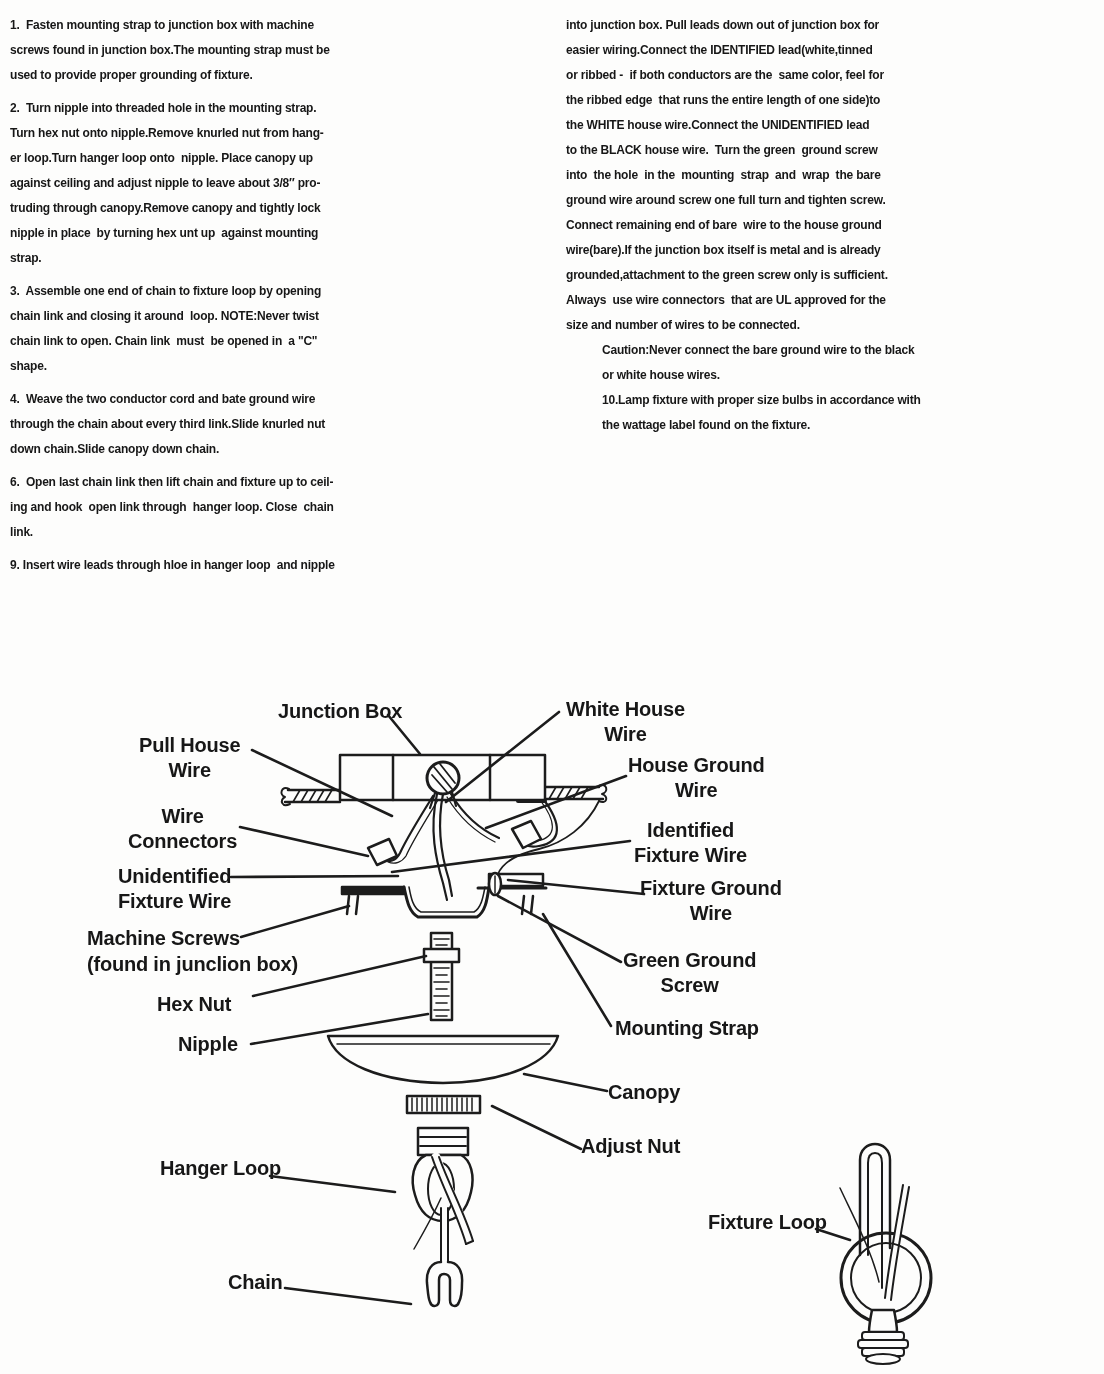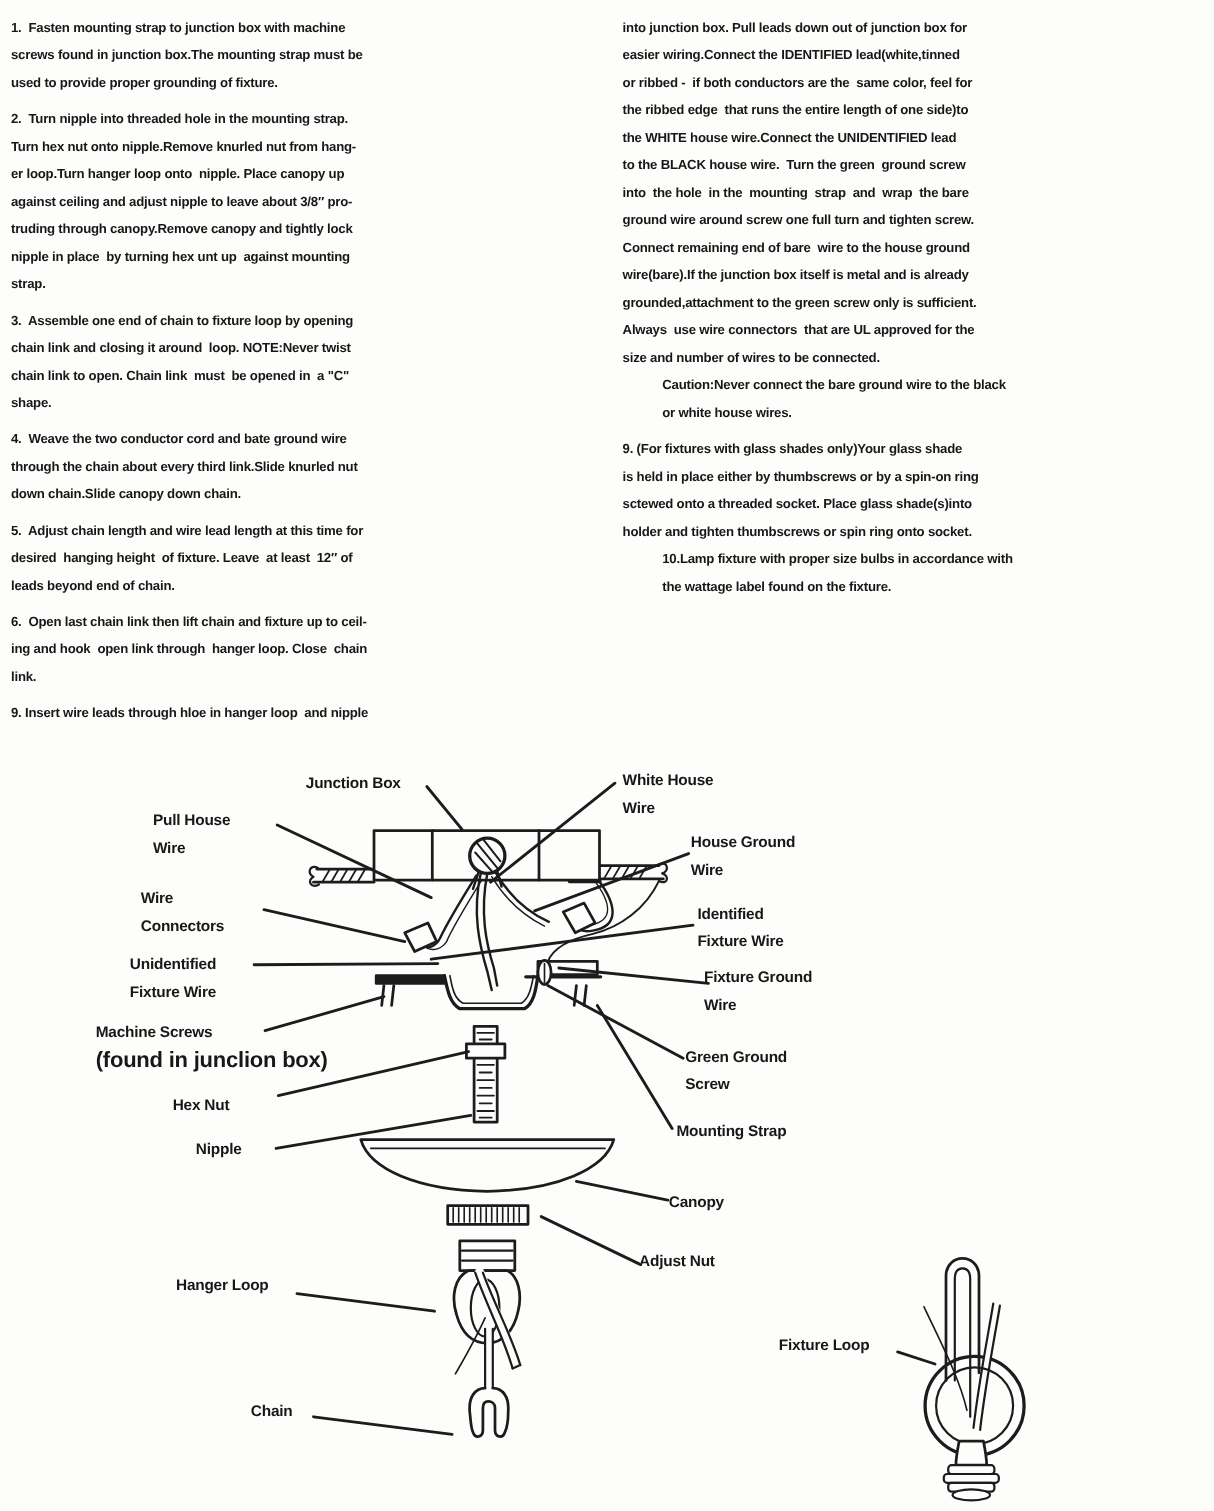--- a/index.html
+++ b/index.html
@@ -6,21 +6,21 @@
   body{
     width:1104px;height:1374px;position:relative;background:#fdfdfc;color:#171717;
     font-family:"Liberation Sans","DejaVu Sans",sans-serif;overflow:hidden;
   }
   .col{position:absolute;top:13px;font-size:12px;font-weight:600;line-height:25px;letter-spacing:-0.2px;}
   .col p{margin:8px 0 0;white-space:pre-wrap;}
   .col p:first-child{margin-top:0;}
   .col p.nogap{margin-top:0;margin-left:36px;}
   .col-left{left:10px;width:548px;}
   .col-right{left:566px;width:535px;}
-  .dlabel{position:absolute;font-size:14px;font-weight:600;line-height:25px;white-space:pre-line;letter-spacing:-0.2px;}
+  .dlabel{position:absolute;font-size:20px;font-weight:600;line-height:25px;white-space:pre-line;letter-spacing:-0.2px;text-align:center;}
   .dnote{position:absolute;font-size:20px;font-weight:600;line-height:20px;letter-spacing:-0.2px;}
   svg.diagram{position:absolute;left:0;top:690px;width:1104px;height:684px;}
 </style>
 </head>
 <body>
 
 <div class="col col-left">
   <p>1.  Fasten mounting strap to junction box with machine
 screws found in junction box.The mounting strap must be
 used to provide proper grounding of fixture.</p>
@@ -31,23 +31,20 @@
 truding through canopy.Remove canopy and tightly lock
 nipple in place  by turning hex unt up  against mounting
 strap.</p>
   <p>3.  Assemble one end of chain to fixture loop by opening
 chain link and closing it around  loop. NOTE:Never twist
 chain link to open. Chain link  must  be opened in  a "C"
 shape.</p>
   <p>4.  Weave the two conductor cord and bate ground wire
 through the chain about every third link.Slide knurled nut
 down chain.Slide canopy down chain.</p>
-  <p>5.  Adjust chain length and wire lead length at this time for
-desired  hanging height  of fixture. Leave  at least  12″ of
-leads beyond end of chain.</p>
   <p>6.  Open last chain link then lift chain and fixture up to ceil-
 ing and hook  open link through  hanger loop. Close  chain
 link.</p>
   <p>9. Insert wire leads through hloe in hanger loop  and nipple</p>
 </div>
 
 <div class="col col-right">
   <p>into junction box. Pull leads down out of junction box for
 easier wiring.Connect the IDENTIFIED lead(white,tinned
 or ribbed -  if both conductors are the  same color, feel for
@@ -56,24 +53,20 @@
 to the BLACK house wire.  Turn the green  ground screw
 into  the hole  in the  mounting  strap  and  wrap  the bare
 ground wire around screw one full turn and tighten screw.
 Connect remaining end of bare  wire to the house ground
 wire(bare).If the junction box itself is metal and is already
 grounded,attachment to the green screw only is sufficient.
 Always  use wire connectors  that are UL approved for the
 size and number of wires to be connected.</p>
   <p class="nogap">Caution:Never connect the bare ground wire to the black
 or white house wires.</p>
-  <p>9. (For fixtures with glass shades only)Your glass shade
-is held in place either by thumbscrews or by a spin-on ring
-sctewed onto a threaded socket. Place glass shade(s)into
-holder and tighten thumbscrews or spin ring onto socket.</p>
   <p class="nogap">10.Lamp fixture with proper size bulbs in accordance with
 the wattage label found on the fixture.</p>
 </div>
 
 <div class="dlabel" style="left:278px;top:699px">Junction Box</div>
 <div class="dlabel" style="left:566px;top:697px">White House
 Wire</div>
 <div class="dlabel" style="left:139px;top:733px">Pull House
 Wire</div>
 <div class="dlabel" style="left:628px;top:753px">House Ground

